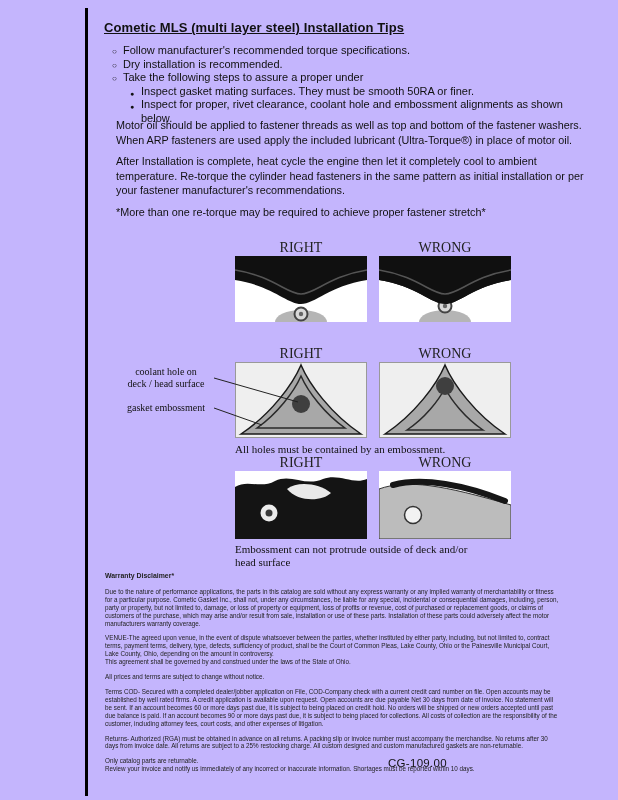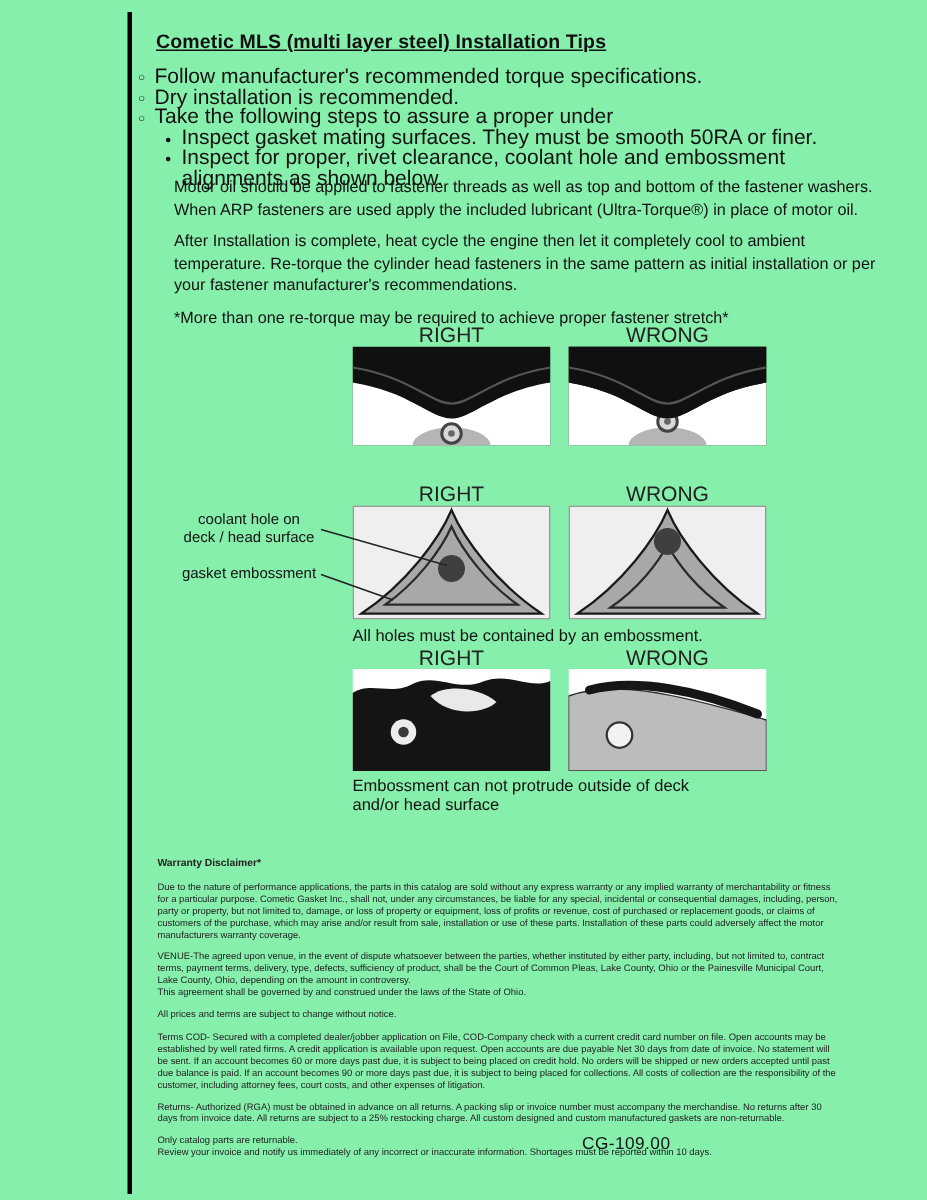--- a/index.html
+++ b/index.html
@@ -1,33 +1,33 @@
 <!DOCTYPE html>
 <html><head>
 <meta charset="utf-8">
 <style>
   * { margin:0; padding:0; box-sizing:border-box; }
   html,body { background:#ffffff; }
   body { font-family:"Liberation Sans", sans-serif; color:#111; }
-  .page { position:relative; width:618px; height:800px; background:#86efac; overflow:hidden; }
+  .page { position:relative; width:618px; height:800px; background:#c4b5fd; overflow:hidden; }
   .left-rule { position:absolute; left:85px; top:8px; width:3px; height:788px; background:#000; }
 
   .title { position:absolute; left:104px; top:20px; font-size:13px; font-weight:bold; text-decoration:underline; letter-spacing:.1px; }
 
-  .tips { position:absolute; left:92px; top:44px; width:460px; list-style:none; font-size:14px; }
+  .tips { position:absolute; left:112px; top:44px; width:460px; list-style:none; font-size:11px; }
   .tips li { position:relative; padding-left:11px; line-height:13.5px; }
   .tips li::before { content:"○"; position:absolute; left:0; top:1px; font-size:8px; }
   .tips li.sub { margin-left:18px; }
   .tips li.sub::before { content:"●"; font-size:7px; top:2px; }
 
   .diesel { position:absolute; left:116px; top:118px; width:470px; font-size:10.8px; line-height:14.5px; }
   .diesel h2 { font-size:12.5px; font-weight:bold; margin-bottom:6px; }
   .diesel p { margin-bottom:7px; }
 
-  .diagrams { position:absolute; left:118px; top:215px; width:440px; height:335px; }
+  .diagrams { position:absolute; left:118px; top:240px; width:440px; height:335px;font-family:Liberation Serif, serif; }
   .dg-headers { position:absolute; left:117px; display:flex; gap:12px; font-size:14px; color:#222; }
   .dg-headers span { width:132px; text-align:center; }
   .dg-panels { position:absolute; left:117px; display:flex; gap:12px; }
   .dg-caption { position:absolute; left:117px; font-size:11px; line-height:13px; }
   .r1h { top:0; } .r1p { top:16px; } .r1c { top:88px; }
   .r2h { top:106px; } .r2p { top:122px; } .r2c { top:203px; }
   .r3h { top:215px; } .r3p { top:231px; } .r3c { top:303px; width:250px; }
   .dg-label { position:absolute; left:0; width:96px; font-size:10px; line-height:11.5px; text-align:center; white-space:pre-line; }
   .lbl-coolant { top:126px; }
   .lbl-emboss { top:162px; }

